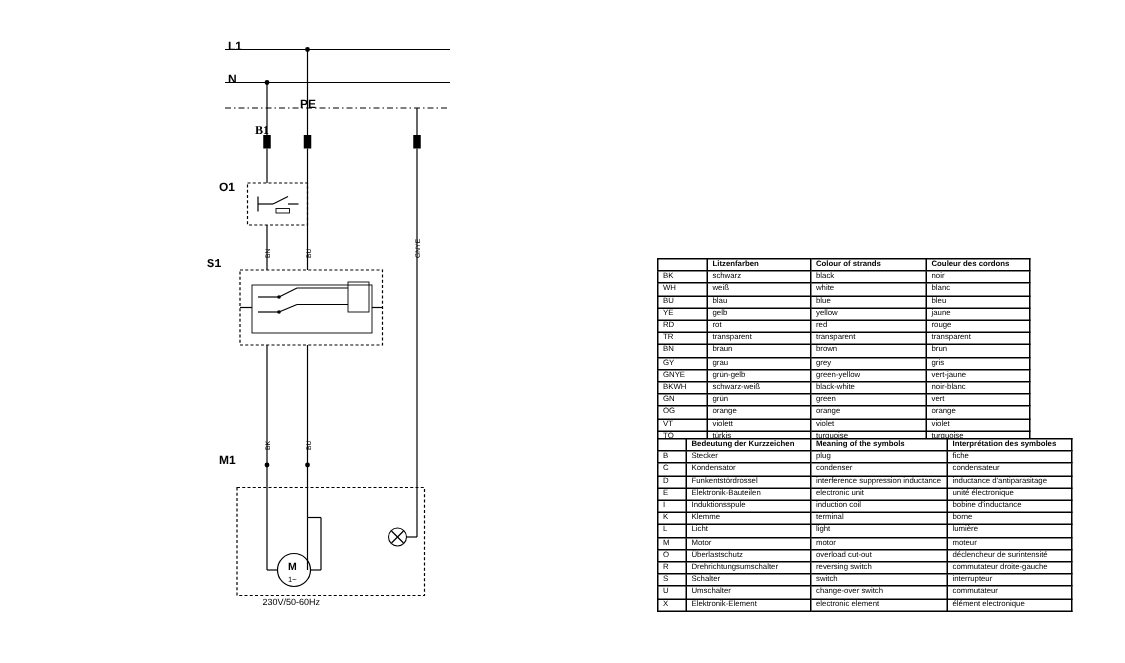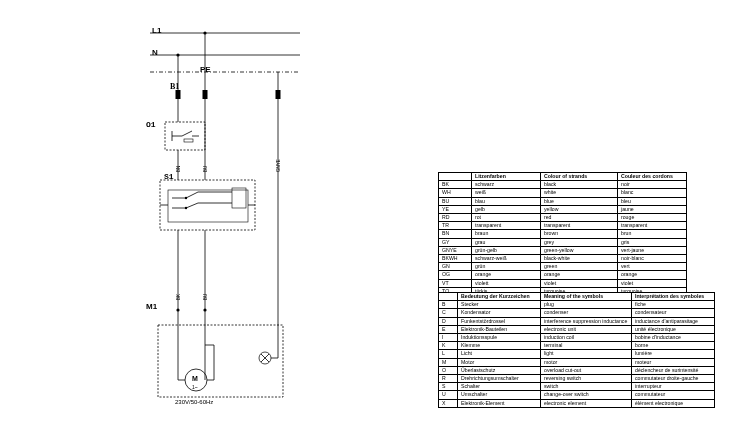--- a/index.html
+++ b/index.html
@@ -101,22 +101,22 @@
       <line x1="269" y1="354" x2="261" y2="362"></line>
       <line x1="271" y1="358" x2="278" y2="358"></line>
     </g>
   </svg>
 
   <div class="lbl lbl-bold" style="left:152px;top:26px;">L1</div>
   <div class="lbl lbl-bold" style="left:152px;top:48px;">N</div>
   <div class="lbl lbl-bold" style="left:152px;top:65px;margin-left:48px;">PE</div>
 
   <div class="lbl lbl-bold" style="left:170px;top:82px;font-family:Liberation Serif, serif;">B1</div>
-  <div class="lbl lbl-bold" style="left:146px;top:120px;font-family:Liberation Mono, monospace;">O1</div>
-  <div class="lbl lbl-bold" style="left:164px;top:172px;font-family:Liberation Mono, monospace;">S1</div>
+  <div class="lbl lbl-bold" style="left:146px;top:120px;">O1</div>
+  <div class="lbl lbl-bold" style="left:138px;top:172px;font-family:Liberation Mono, monospace;">S1</div>
   <div class="lbl lbl-bold" style="left:146px;top:302px;">M1</div>
 
   <div class="vert" style="left:176px;top:172px;">BN</div>
   <div class="vert" style="left:203px;top:172px;">BU</div>
   <div class="vert" style="left:276px;top:172px;">GNYE</div>
   <div class="vert" style="left:176px;top:300px;">BK</div>
   <div class="vert" style="left:203px;top:300px;">BU</div>
 
   <div class="lbl" style="left:192px;top:375px;font-size:7px;font-weight:bold;">M</div>
   <div class="lbl" style="left:192px;top:384px;font-size:5px;">1~</div>

